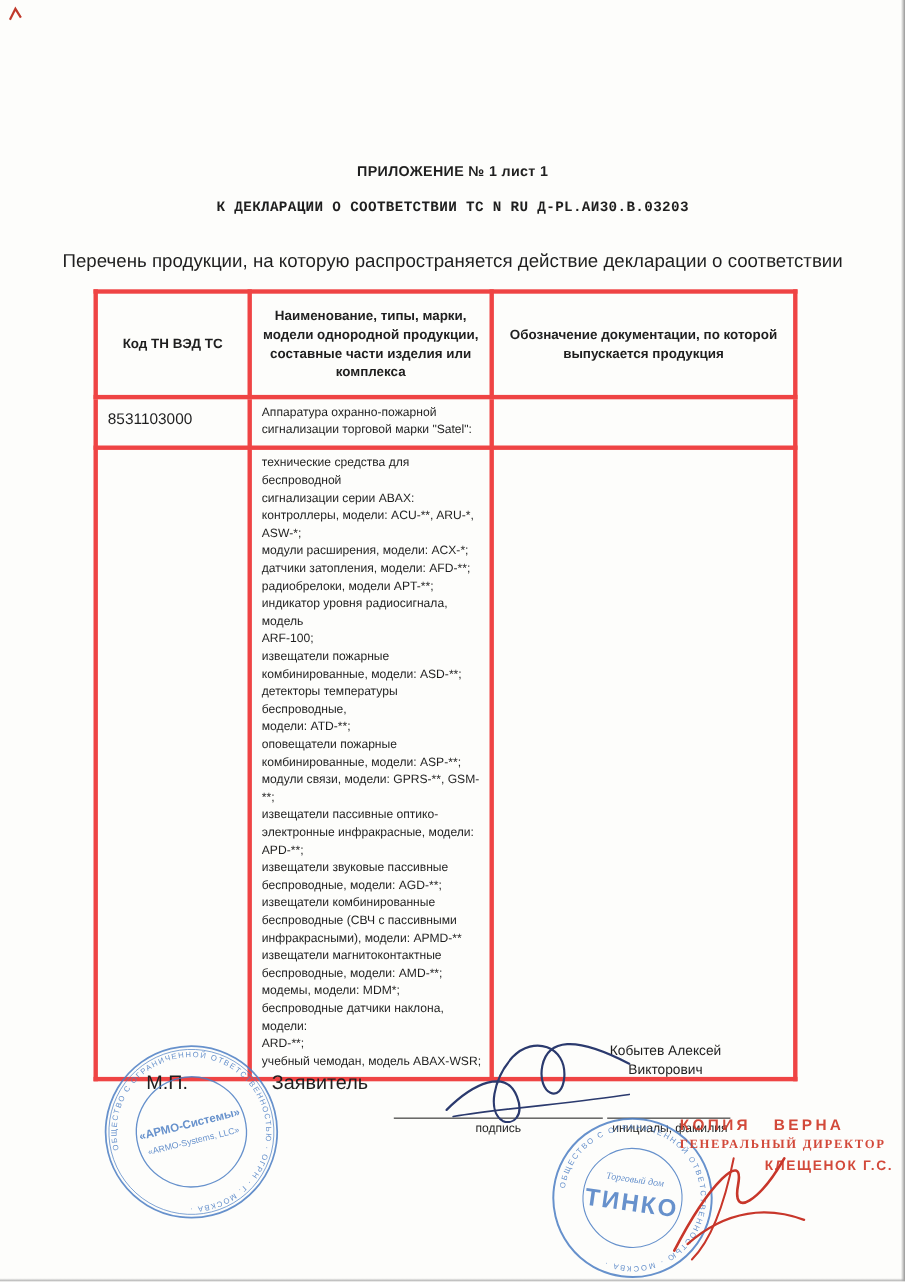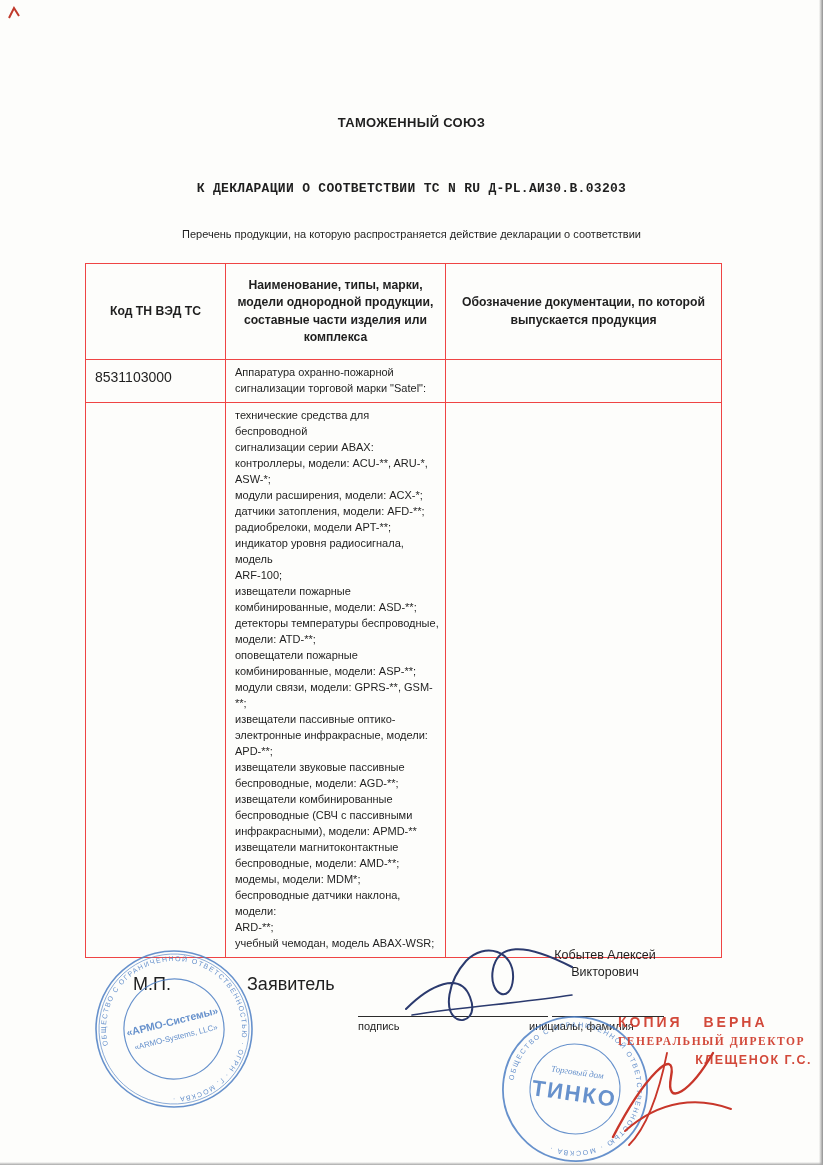--- a/index.html
+++ b/index.html
@@ -12,41 +12,41 @@
   .edge-r { position:absolute; top:0; right:0; width:4px; height:100%;
     background:linear-gradient(to left,#8f8f8f,rgba(255,255,255,0)); z-index:9; }
   .edge-b { position:absolute; bottom:0; left:0; width:100%; height:3px;
     background:linear-gradient(to top,#a8a8a8,rgba(255,255,255,0)); z-index:9; }
   .red-mark { position:absolute; left:7px; top:5px; z-index:8; }
 
   .title { position:absolute; left:0; right:0; text-align:center;
     font-weight:bold; font-size:13px; letter-spacing:.3px; }
   .t1 { top:115px; } .t2 { top:148px; } .t3 { top:181px;font-family:Liberation Mono, monospace; }
   .subtitle { position:absolute; left:0; right:0; top:228px; text-align:center;
-    font-size:11px; }
+    font-size:17px; }
 
   table.products { position:absolute; left:85px; top:263px; width:636px;
     border-collapse:collapse; table-layout:fixed; }
-  .products th, .products td { border:1px solid #ef4444; vertical-align:top; }
+  .products th, .products td { border:4px solid #ef4444; vertical-align:top; }
   .products th { font-size:12.2px; font-weight:bold; text-align:center;
     vertical-align:middle; height:96px; white-space:pre-line; line-height:1.4;
     padding:4px 8px; }
   .products td { font-size:11px; line-height:16px; padding:4px 6px 6px 9px;
     white-space:pre-line; }
   td.code { font-size:14px; padding-top:9px; }
 
   .footer-label { position:absolute; font-size:18px; z-index:2; }
   .mp { left:133px; top:974px; }
   .applicant { left:247px; top:974px; }
   .name-block { position:absolute; left:520px; top:947px; width:170px;
     text-align:center; font-size:12.5px; line-height:17px; white-space:pre-line; z-index:2; }
   .uline { position:absolute; border-bottom:1px solid #2b2b2b; height:1px; z-index:2; }
   .ul1 { left:358px; top:1016px; width:190px; }
   .ul2 { left:552px; top:1016px; width:112px; }
-  .caption { position:absolute; font-size:11px; z-index:2; }
+  .caption { position:absolute; font-size:11px; text-align:center; z-index:2; }
   .cap1 { left:358px; top:1020px; width:190px; }
   .cap2 { left:529px; top:1020px; width:160px; }
 
   .sig-main { position:absolute; left:400px; top:933px; z-index:4; }
   .stamp-armo { position:absolute; left:78px; top:945px; z-index:3; opacity:.85; }
   .stamp-tinko { position:absolute; left:493px; top:1013px; z-index:3; opacity:.85; }
   .copy-stamp { position:absolute; left:618px; top:1014px; width:200px;
     color:#cf3a2a; font-weight:bold; z-index:4; opacity:.92; }
   .copy-l1 { font-size:14px; letter-spacing:3px; word-spacing:14px; }
   .copy-l2 { font-size:11.5px; letter-spacing:1.5px; margin-top:5px;font-family:Liberation Serif, serif; }
@@ -55,21 +55,21 @@
 </style>
 </head>
 <body>
 
 <div class="page">
 
   <svg class="red-mark" width="16" height="16" viewBox="0 0 16 16">
     <polyline points="2,13 7,3 12,11" fill="none" stroke="#c0392b" stroke-width="2"></polyline>
   </svg>
 
-  <div class="title t1">ТАМОЖЕННЫЙ СОЮЗ</div>
+  <div class="title t2">ПРИЛОЖЕНИЕ № 1 лист 1</div>
   <div class="title t3">К ДЕКЛАРАЦИИ О СООТВЕТСТВИИ ТС N RU Д-PL.АИ30.В.03203</div>
   <div class="subtitle">Перечень продукции, на которую распространяется действие декларации о соответствии</div>
 
   <table class="products">
     <colgroup>
         <col style="width:140px">
         <col style="width:220px">
         <col style="width:276px">
       </colgroup>
     <thead>

